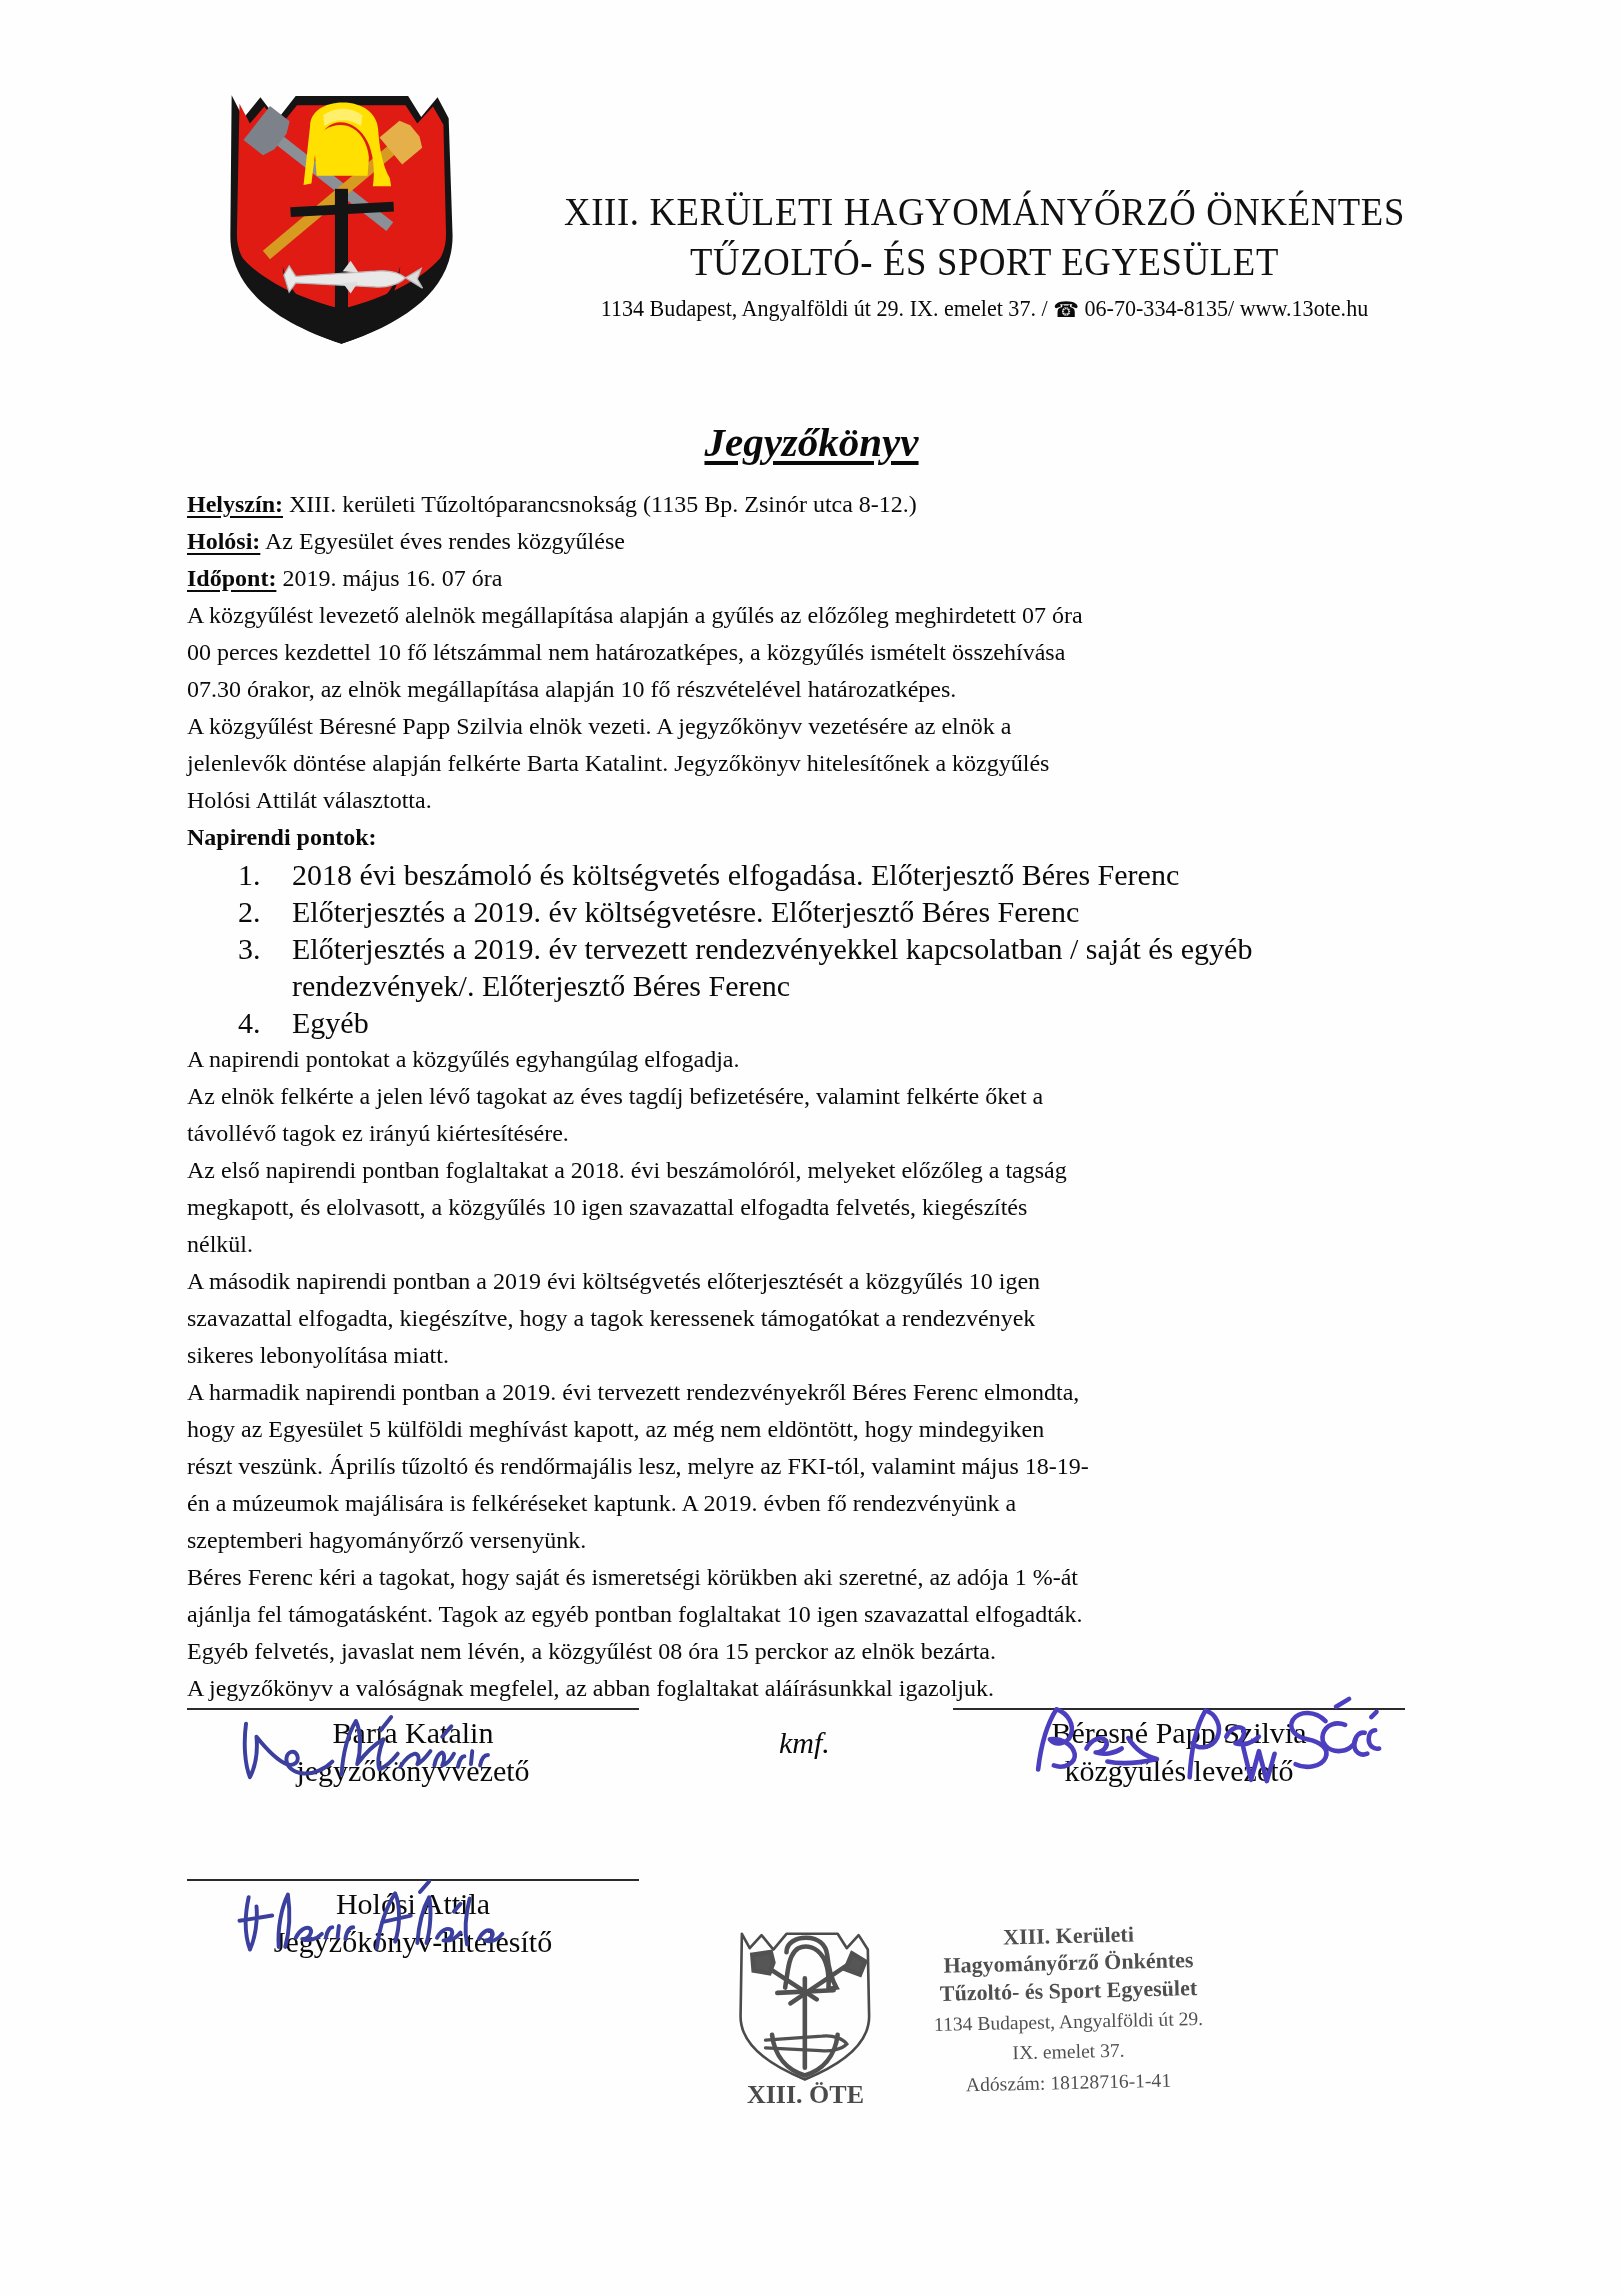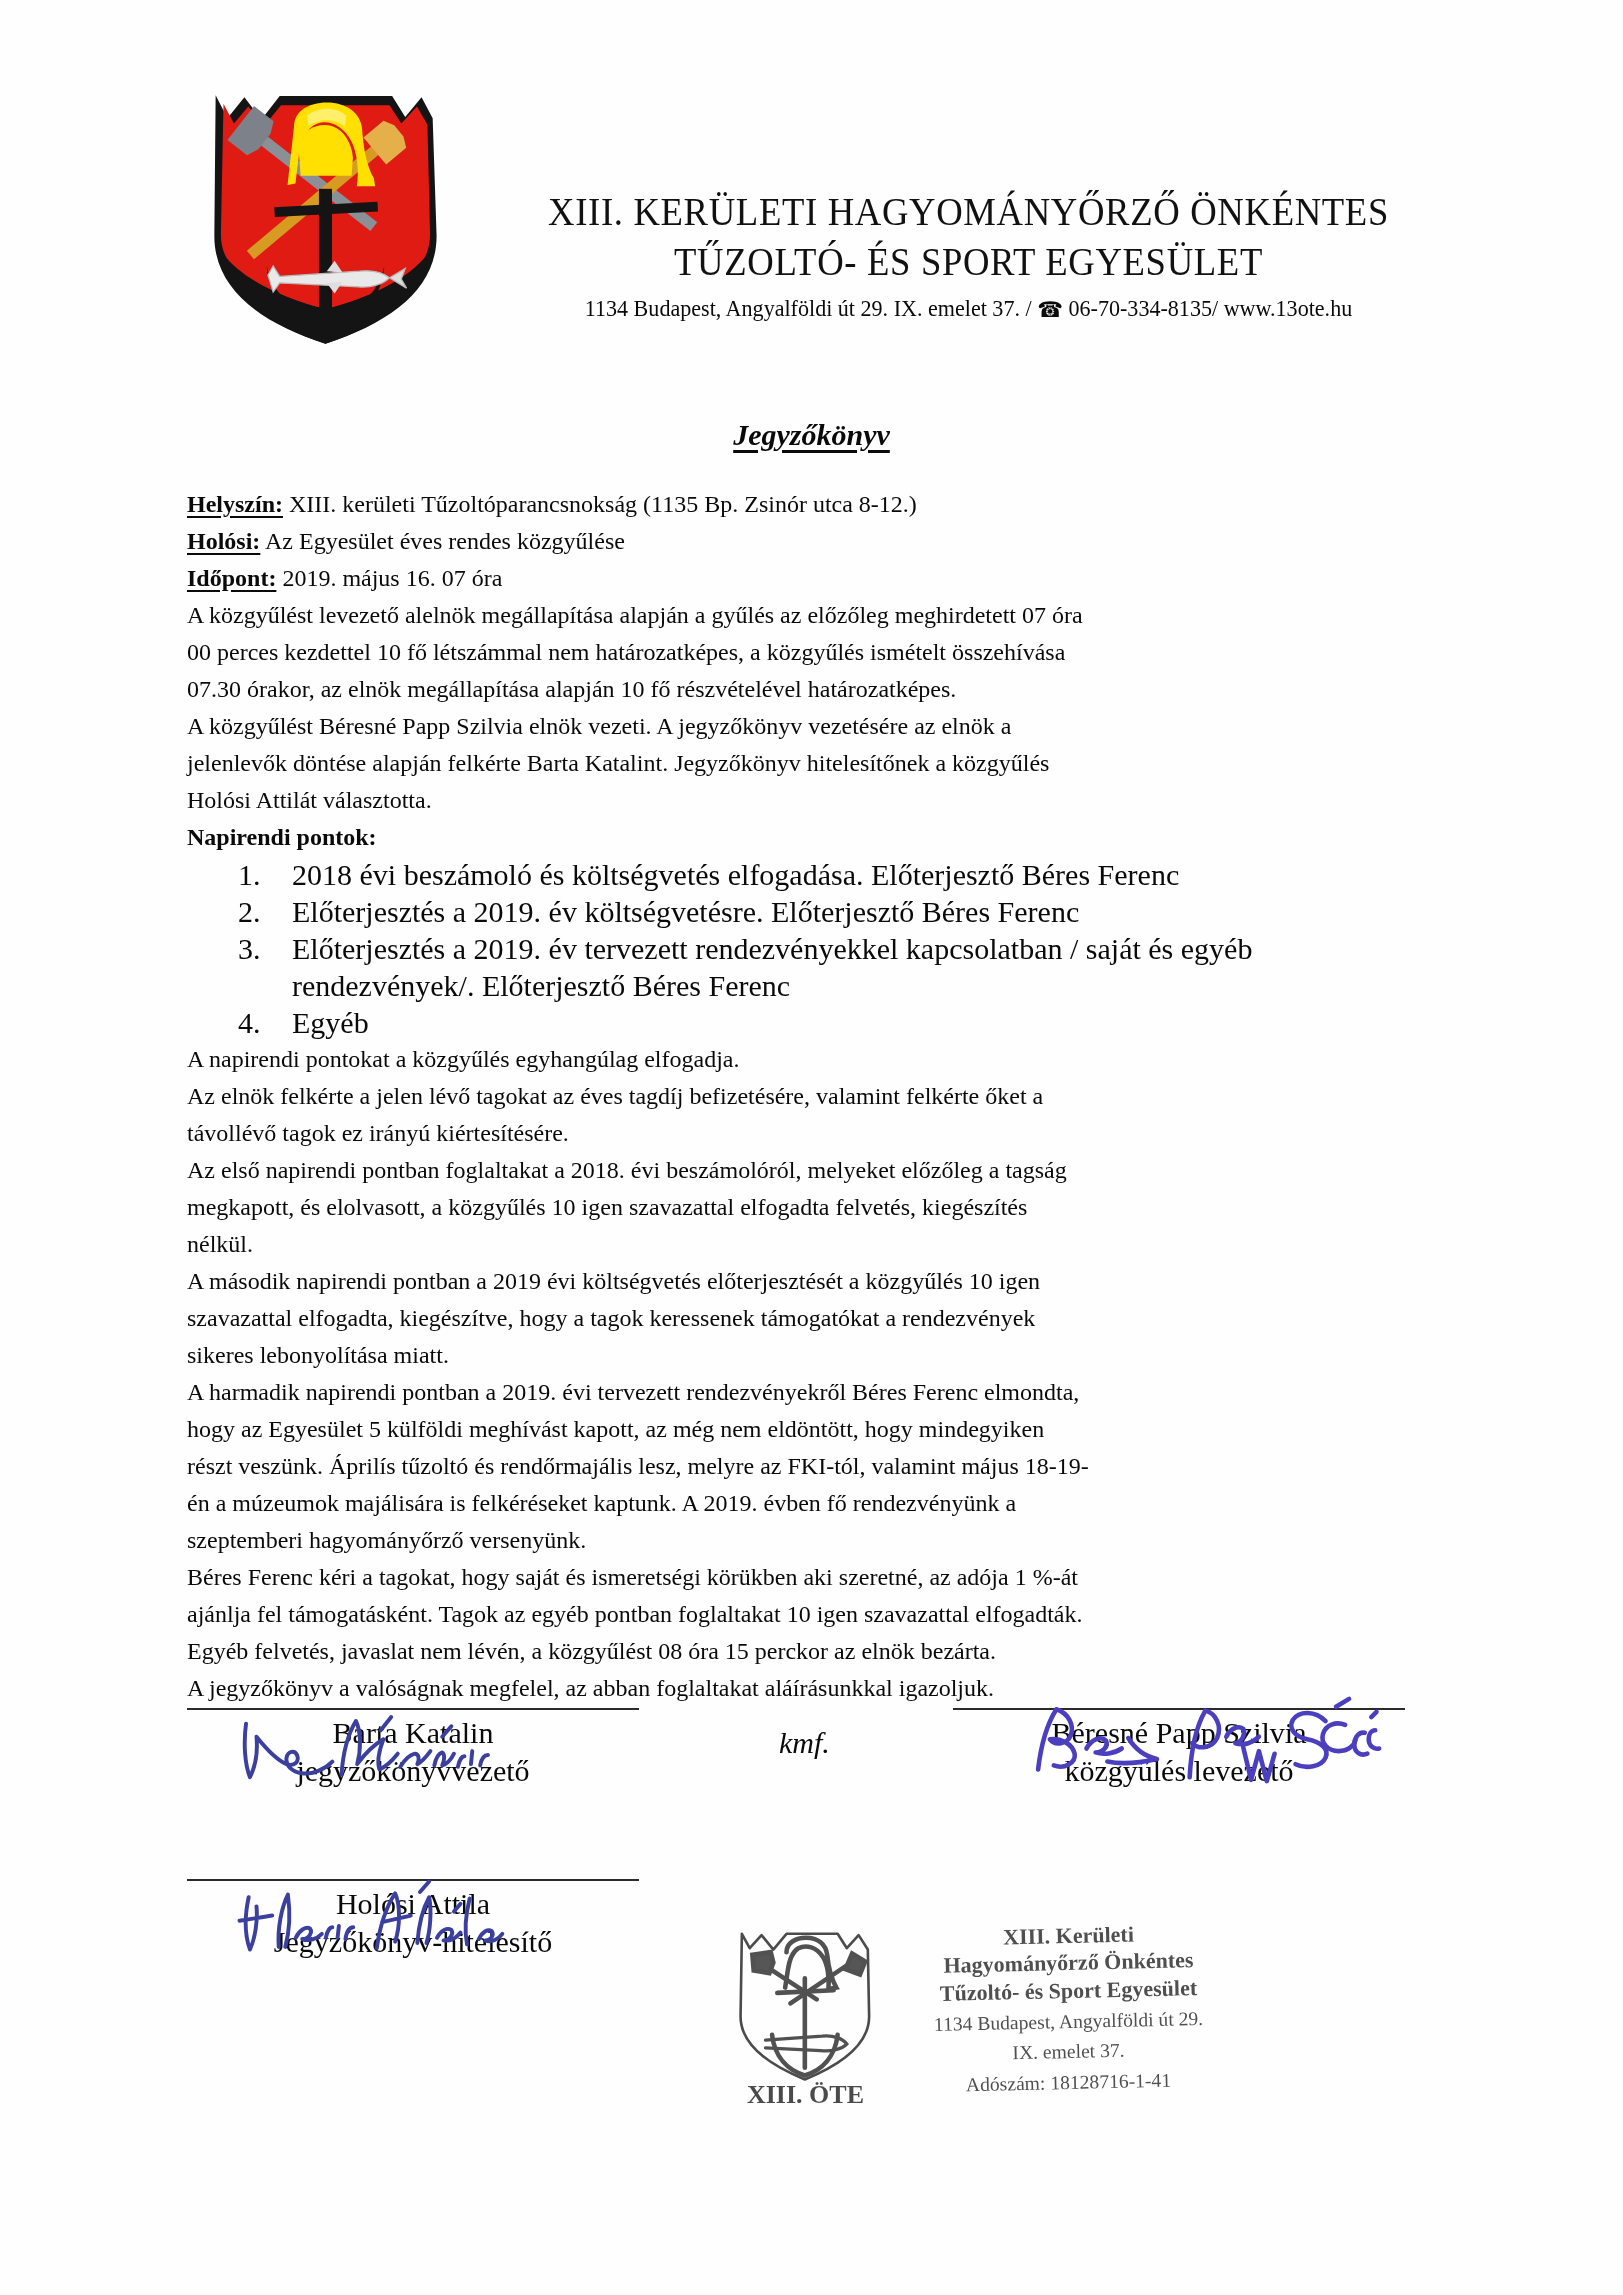--- a/index.html
+++ b/index.html
@@ -18,21 +18,21 @@
 
   .page {
     position: absolute;
     inset: 0;
     background: #fefefe;
   }
 
   
   .letterhead {
     position: absolute;
-    left: 0;
+    left: 16px;
     top: 72px;
     width: 1322px;
     height: 275px;
   }
   .crest-wrap {
     position: absolute;
     left: 196px;
     top: 6.5px;
     width: 255px;
     height: 268px;
@@ -77,21 +77,21 @@
   .doc-title {
     position: absolute;
     left: 0;
     top: 418px;
     width: 1623px;
     text-align: center;
   }
   .doc-title span {
     font-style: italic;
     font-weight: bold;
-    font-size: 30px;
+    font-size: 41px;
     text-decoration: underline;
     text-underline-offset: 4.6px;
   }
 
   .content {
     position: absolute;
     left: 187px;
     top: 486px;
     width: 1240px;
   }

